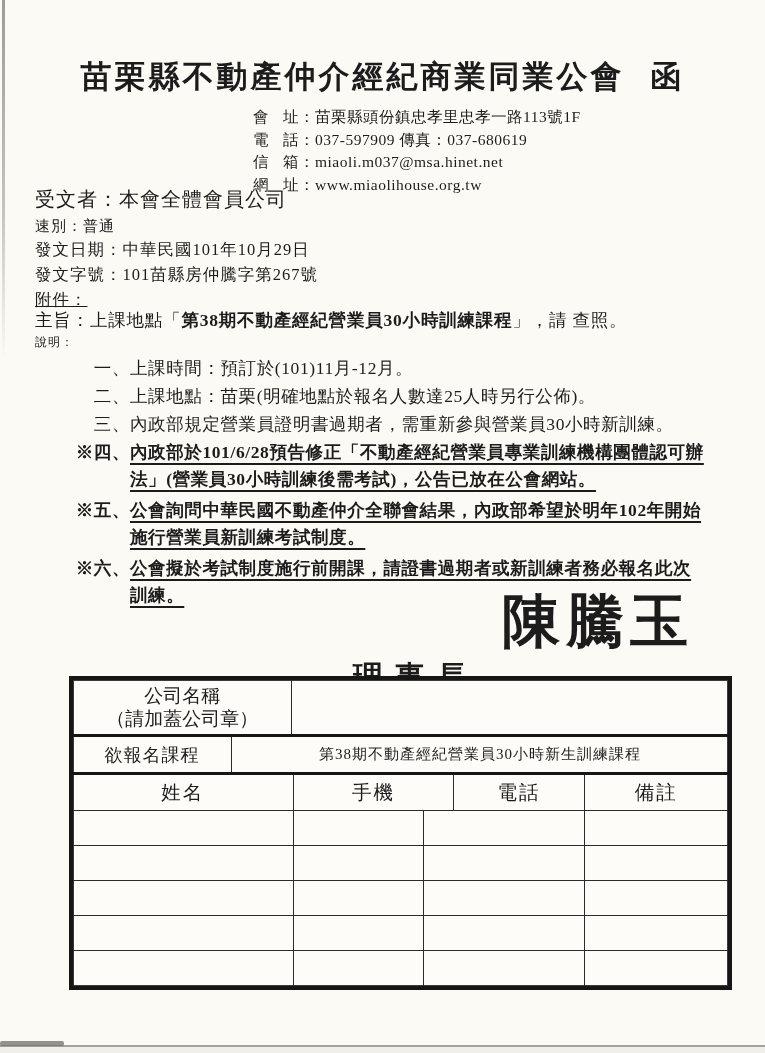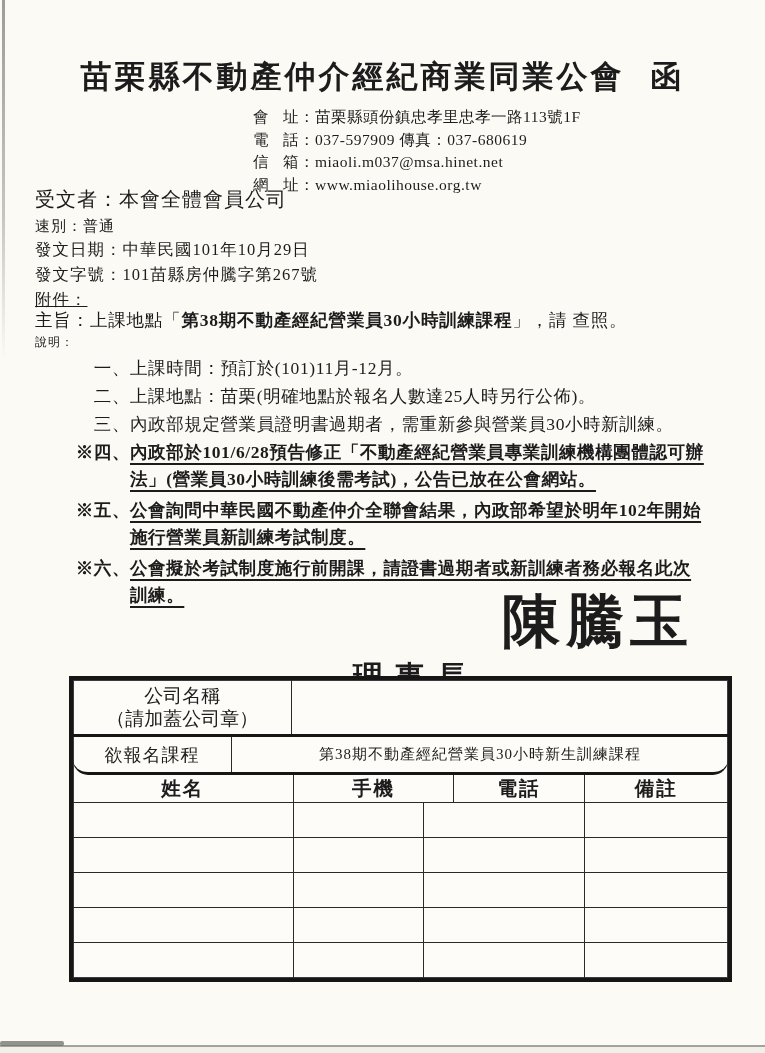--- a/index.html
+++ b/index.html
@@ -82,22 +82,22 @@
   }
   
   .form{
     position:absolute;top:676px;left:45px;width:655px;
     border:4px solid #161616;box-shadow:0 0 0 1px #3c3c3c inset;
     background:#fdfcf8;
     margin-left:24px;
   }
   .form-row{display:flex;align-items:center;}
   .r-company{height:54px;border-bottom:3px solid #161616;}
-  .r-course{height:35px;border-bottom:3px solid #161616;border-radius:15px;}
-  .r-head{height:28px;font-weight:bold;}
+  .r-course{height:35px;border-bottom:3px solid #161616;}
+  .r-head{height:36px;}
   .r-blank{height:35px;}
   .cell{box-sizing:border-box;height:100%;display:flex;align-items:center;justify-content:center;text-align:center;}
   .vline{border-right:1.5px solid #2a2a2a;}
   .hline{border-bottom:1.5px solid #2a2a2a;}
   .c-company-label{flex:0 0 33.5%;font-size:19px;line-height:23px;}
   .c-company-value{flex:1;}
   .c-course-label{flex:0 0 24.3%;font-size:18px;letter-spacing:1px;}
   .c-course-value{flex:1;font-size:15px;letter-spacing:1px;}
   .c1{flex:0 0 33.7%;}
   .c2{flex:0 0 19.9%;}

